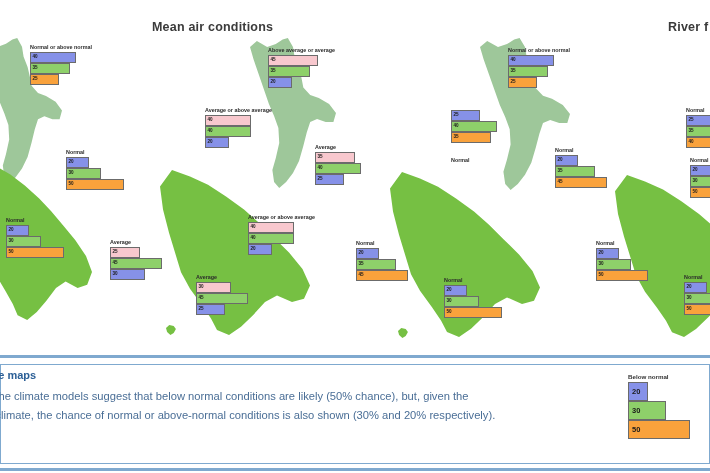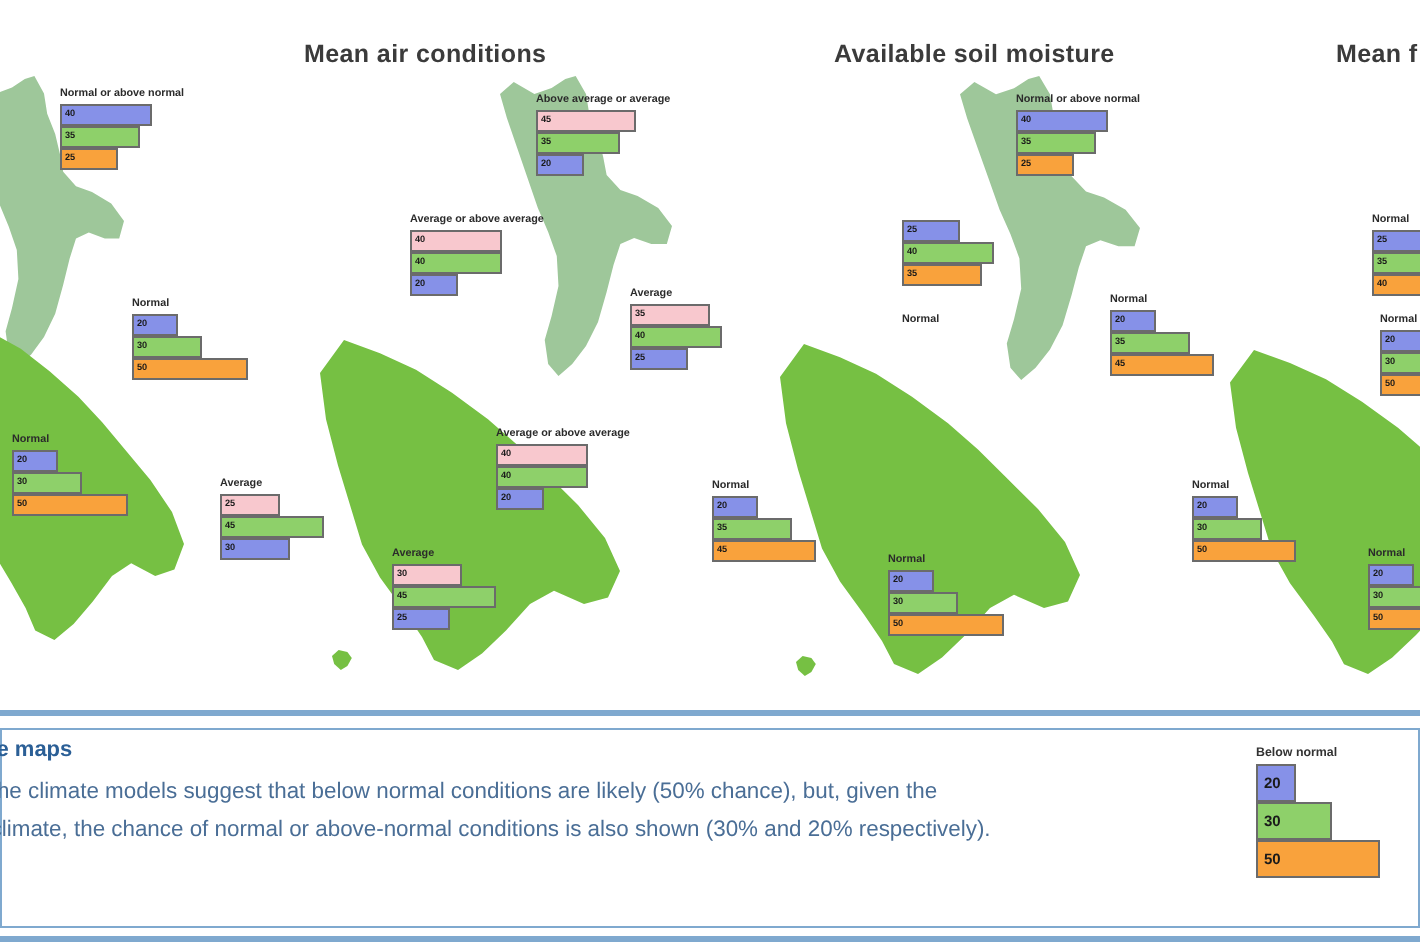--- a/index.html
+++ b/index.html
@@ -215,21 +215,20 @@
       <span class="bnum">30</span>
       </div>
     <div class="bar c-green" style="width:52px;">
       <span class="bnum">45</span>
       </div>
     <div class="bar c-blue" style="width:29px;">
       <span class="bnum">25</span>
       </div>
   </div>
 
-  <div class="panel-title" style="left:417px; top:20px;">Available soil moisture</div>
 
   <div class="map-panel" style="left:420px; width:180px;">
     <div class="nz-island nz-ni ni-shape muted" style="left:60px; top:38px; width:90px; height:152px;"></div>
     <div class="nz-island nz-si si-shape" style="left:-30px; top:172px; width:150px; height:165px;"></div>
     <div class="nz-island nz-si st-shape" style="left:-22px; top:328px; width:11px; height:10px;"></div>
   </div>
 
   <div class="bargroup" style="left:508px; top:55px; width:50px;">
     <div class="blabel">Normal or above normal</div>
     <div class="bar c-blue" style="width:46px;">
@@ -289,21 +288,21 @@
       <span class="bnum">20</span>
       </div>
     <div class="bar c-green" style="width:35px;">
       <span class="bnum">30</span>
       </div>
     <div class="bar c-orange" style="width:58px;">
       <span class="bnum">50</span>
       </div>
   </div>
 
-  <div class="panel-title" style="left:668px; top:20px;">Mean f</div>
+  <div class="panel-title" style="left:668px; top:20px;">River f</div>
 
   <div class="map-panel" style="left:660px; width:170px;">
 
     <div class="nz-island nz-si si-shape" style="left:-45px; top:175px; width:150px; height:162px;"></div>
   </div>
 
   <div class="bargroup" style="left:686px; top:115px; width:50px;">
     <div class="blabel">Normal</div>
     <div class="bar c-blue" style="width:29px;">
       <span class="bnum">25</span>

